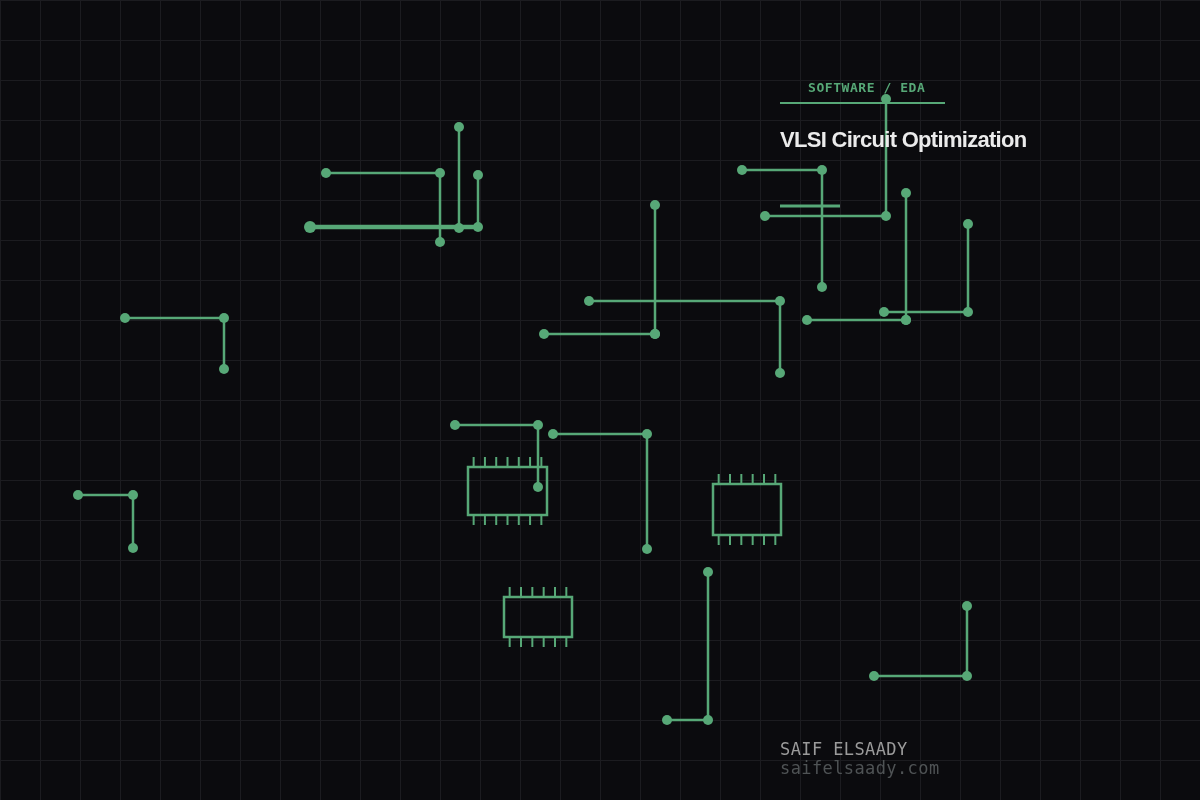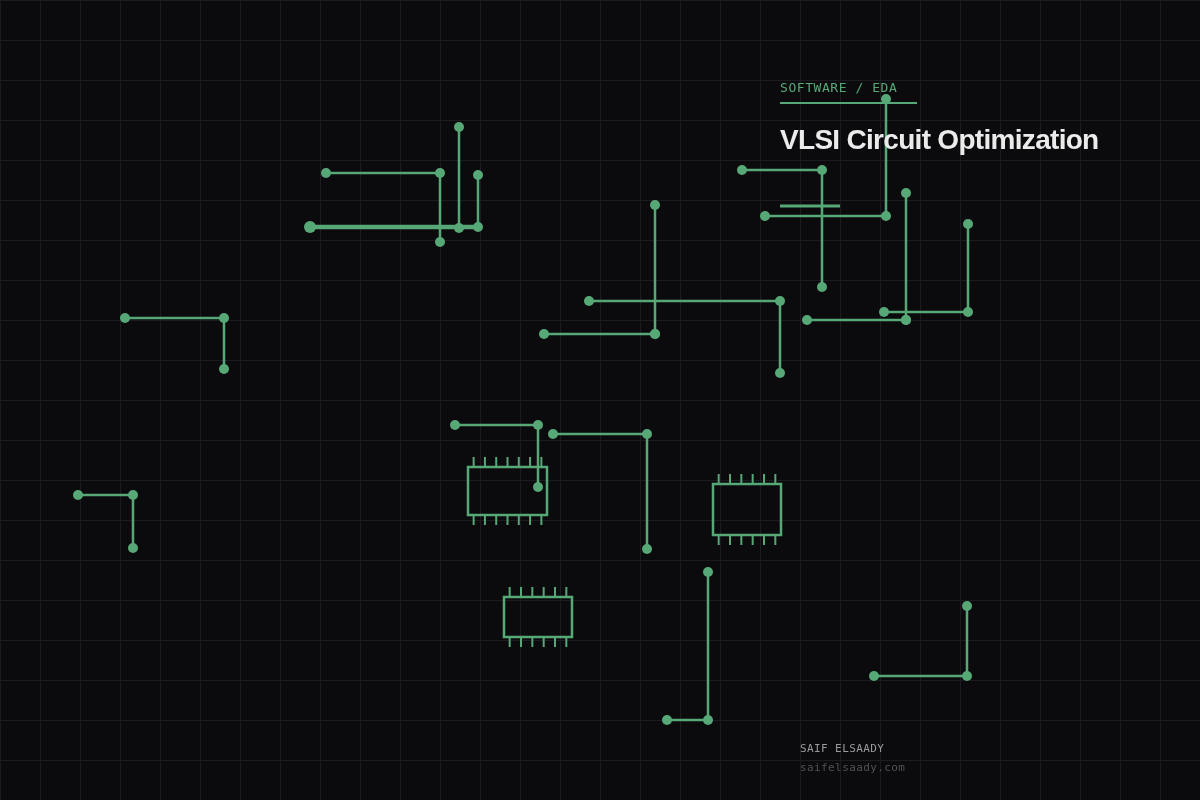--- a/index.html
+++ b/index.html
@@ -22,23 +22,24 @@
   }
   #circuit-svg {
     position: absolute;
     left: 0; top: 0;
     width: 1200px;
     height: 800px;
     z-index: 1;
   }
   .header {
     position: absolute;
-    left: 780px;
+    left: 808px;
     top: 80px;
     z-index: 2;
+    font-weight: bold;
   }
   .category {
     font-family: "DejaVu Sans Mono", monospace;
     font-size: 13px;
     line-height: 16px;
     letter-spacing: 0.55px;
     color: var(--trace, #57a877);
     white-space: nowrap;
   }
   .category-underline {
@@ -48,37 +49,36 @@
     width: 137px;
     height: 2px;
     background: var(--trace, #57a877);
   }
   .title {
     position: absolute;
     left: 780px;
     top: 121px;
     z-index: 2;
     font-weight: 700;
-    font-size: 28px;
+    font-size: 22px;
     line-height: 38.5px;
     letter-spacing: -0.7px;
     color: var(--title, #ebebeb);
     white-space: nowrap;
   }
   .footer {
     position: absolute;
     left: 780px;
     top: 740px;
     z-index: 2;
     font-family: "DejaVu Sans Mono", monospace;
-    font-size: 11px;
+    font-size: 17px;
     line-height: 18.5px;
     letter-spacing: 0.4px;
     white-space: nowrap;
-    margin-left: 20px;
   }
   .footer .author { color: var(--author, #9b9b9b); }
   .footer .website { color: var(--website, #4f5355); }
 </style>
 </head>
 <body>
 
 <div id="stage" style="--bg: #0b0b0e; --grid: #1c1c20; --trace: #57a877; --title: #ebebeb; --author: #9b9b9b; --website: #4f5355;">
 
   <svg id="circuit-svg" viewBox="0 0 1200 800">

